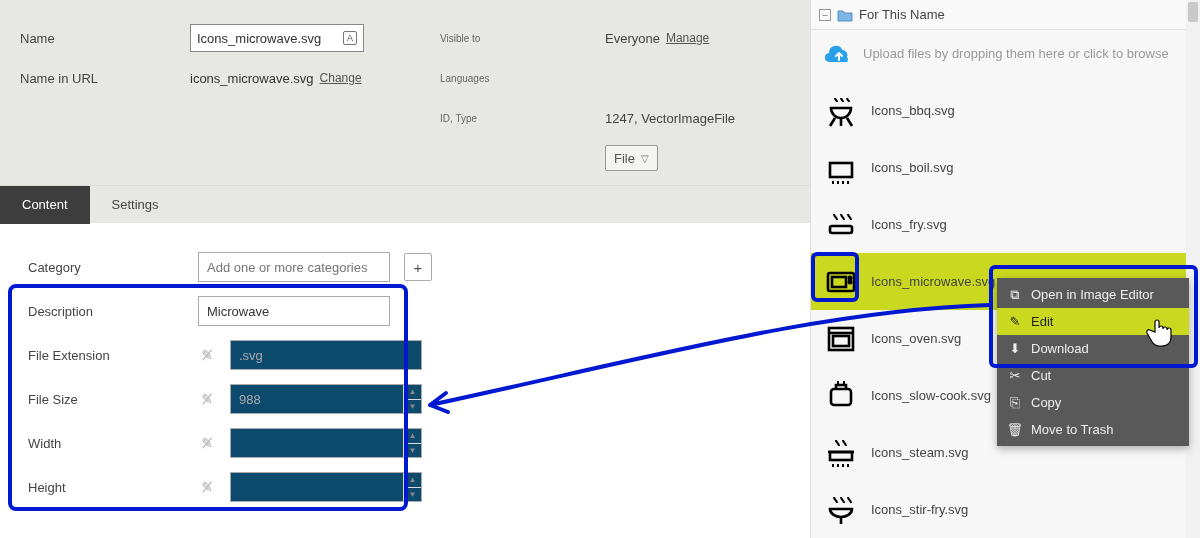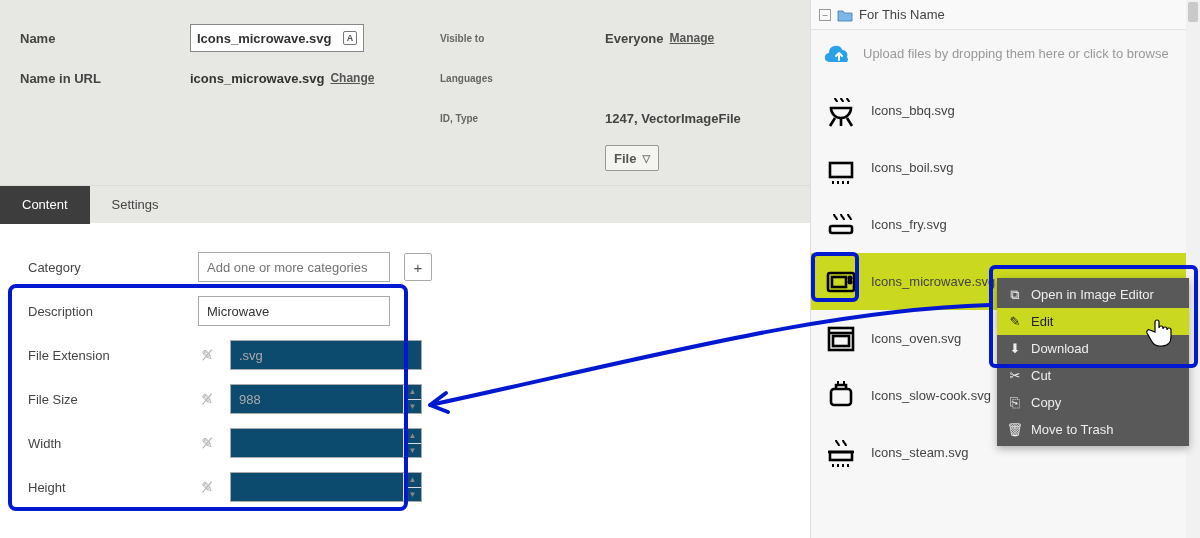--- a/index.html
+++ b/index.html
@@ -1,21 +1,21 @@
 <!DOCTYPE html>
 <html><head>
 <meta charset="utf-8">
 <style>
   * { box-sizing: border-box; margin: 0; padding: 0; }
   html, body { width: 1200px; height: 538px; overflow: hidden; font-family: Verdana, Arial, sans-serif; font-size: 13px; color: #333; }
   body { display: flex; }
 
   
   .left-panel { width: 810px; height: 538px; position: relative; background: #fff; }
-  .prop-header { background: #e7e7e3; padding: 18px 20px 10px 20px; height: 185px; font-weight: bold; }
+  .prop-header { background: #e7e7e3; padding: 18px 20px 10px 20px; height: 185px; }
   .prop-row { display: flex; align-items: center; height: 40px; }
   .prop-col-label { width: 170px; color: #444; font-size: 13px; }
   .prop-col-value { width: 250px; display: flex; align-items: center; }
   .prop-col-label2 { width: 165px; color: #666; font-size: 10px; }
   .prop-col-value2 { color: #444; display: flex; align-items: center; gap: 6px; }
 
   .name-input { width: 174px; height: 28px; border: 1px solid #888; background: #fff; padding: 0 6px; font-size: 13px; font-family: inherit; display:flex; align-items:center; justify-content:space-between;}
   .name-input .tailicon { width:14px; height:14px; border:1px solid #777; border-radius:2px; display:flex; align-items:center; justify-content:center; font-size:9px; color:#555;}
   .linklike { text-decoration: underline; color: #555; cursor: pointer; }
   .smalllink { font-size: 12px; }
@@ -299,20 +299,30 @@
         <span class="file-icon">
           <svg viewBox="0 0 34 34" stroke="#000" stroke-width="2.6" fill="none">
             <rect x="6" y="16" width="22" height="8"></rect>
             <path d="M4 16h26"></path>
             <path d="M9 28v3m5-3v3m5-3v3m5-3v3" stroke-width="2"></path>
             <path d="M12 4c0 3 3 3 3 6m4-6c0 3 3 3 3 6" stroke-width="2"></path>
           </svg>
         </span>
         <span>Icons_steam.svg</span>
       </div>
+      <div class="file-item">
+        <span class="file-icon">
+          <svg viewBox="0 0 34 34" stroke="#000" stroke-width="2.6" fill="none">
+            <path d="M6 16a11 8 0 0 0 22 0z"></path>
+            <path d="M17 24v7"></path>
+            <path d="M10 4c0 3 3 3 3 6m4-6c0 3 3 3 3 6m4-6c0 3 3 3 3 6" stroke-width="2"></path>
+          </svg>
+        </span>
+        <span>Icons_stir-fry.svg</span>
+      </div>
     </div>
 
   <div class="annot2"></div>
   <div class="annot3"></div>
 
   <div class="ctx-menu">
       <div class="ctx-item">
         <span class="ci">⧉</span>
         <span>Open in Image Editor</span>
       </div>

